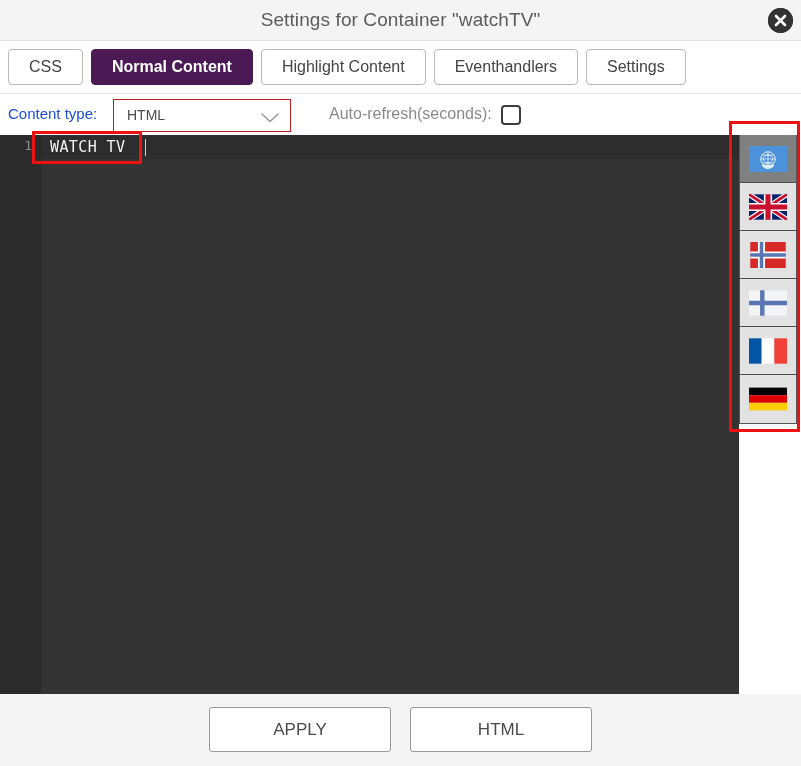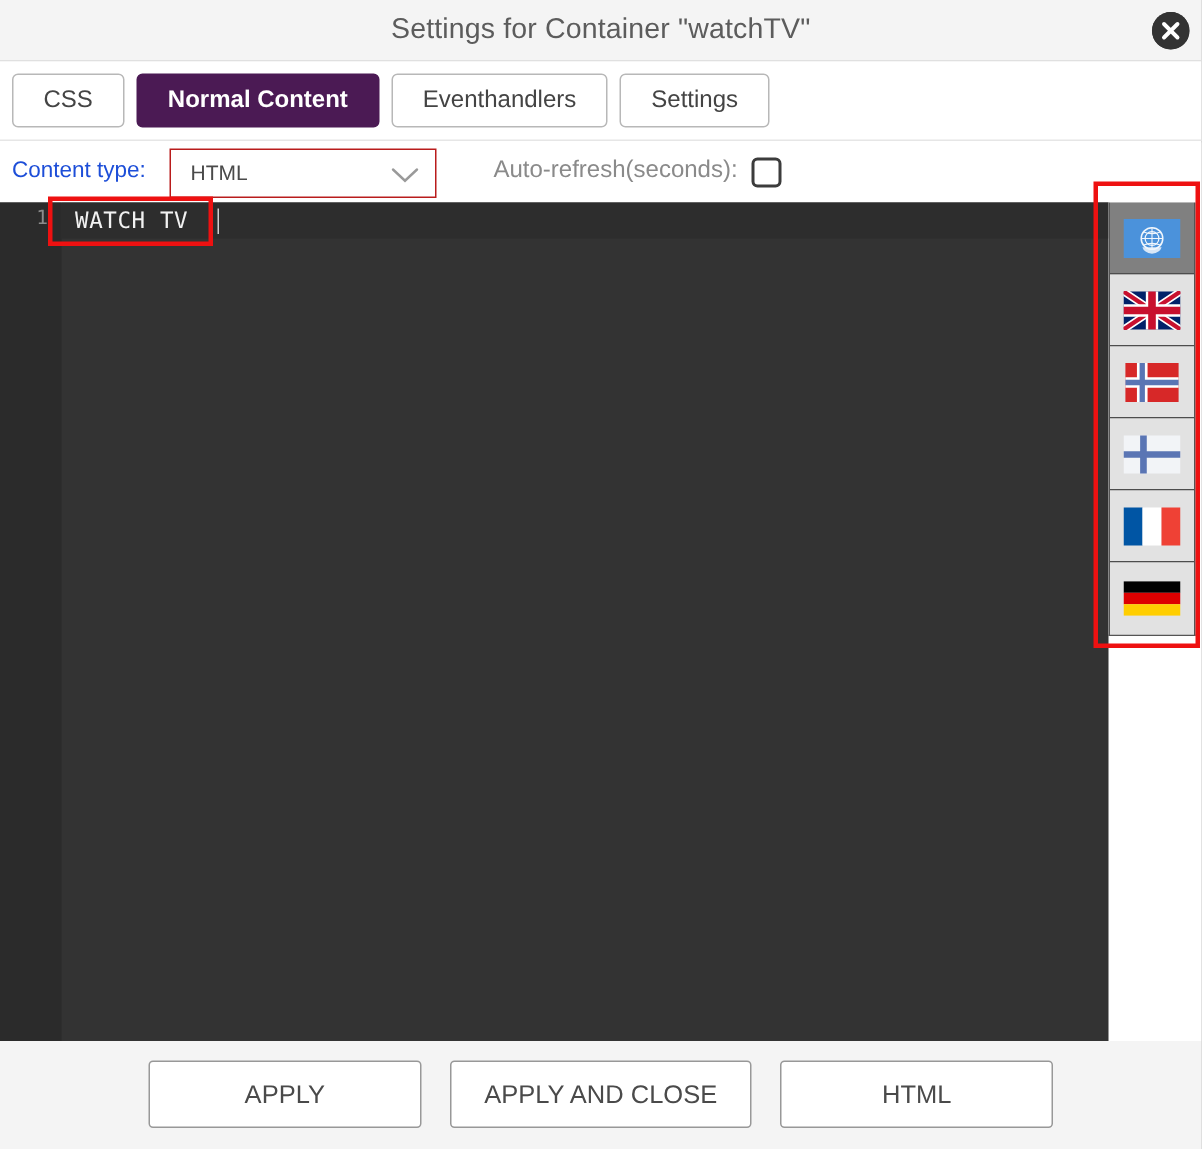--- a/index.html
+++ b/index.html
@@ -200,20 +200,21 @@
         <circle cx="12.5" cy="12.5" r="12.5" fill="#333333"></circle>
         <path d="M8 8 L17 17 M17 8 L8 17" stroke="#ffffff" stroke-width="2.6" stroke-linecap="round"></path>
       </svg>
     </div>
   </div>
 
   <div class="tabbar">
     <div class="tabs">
       <div class="tab">CSS</div>
       <div class="tab active">Normal Content</div>
+      <div class="tab">Highlight Content</div>
       <div class="tab">Eventhandlers</div>
       <div class="tab">Settings</div>
     </div>
   </div>
 
   <div class="ctrow">
     <div class="ct-label">Content type:</div>
     <div class="ar-label">Auto-refresh(seconds):</div>
   </div>
 
@@ -309,18 +310,17 @@
     </div>
 
   </div>
 
   <div class="annot" style="left:32px; top:131px; width:110px; height:33px;"></div>
   <div class="annot" style="left:729px; top:121px; width:71px; height:311px;"></div>
 
   <div class="footer">
     <div class="footer-buttons">
       <div class="fbtn">APPLY</div>
-      <div class="fbtn">APPLY AND CLOSE</div>
       <div class="fbtn">HTML</div>
     </div>
   </div>
 
 </div>
 
 </body></html>

